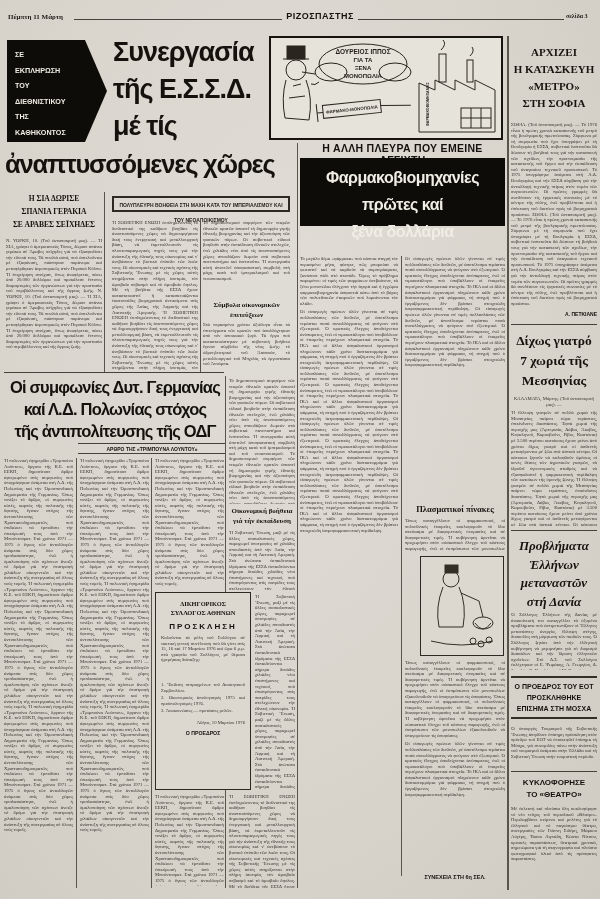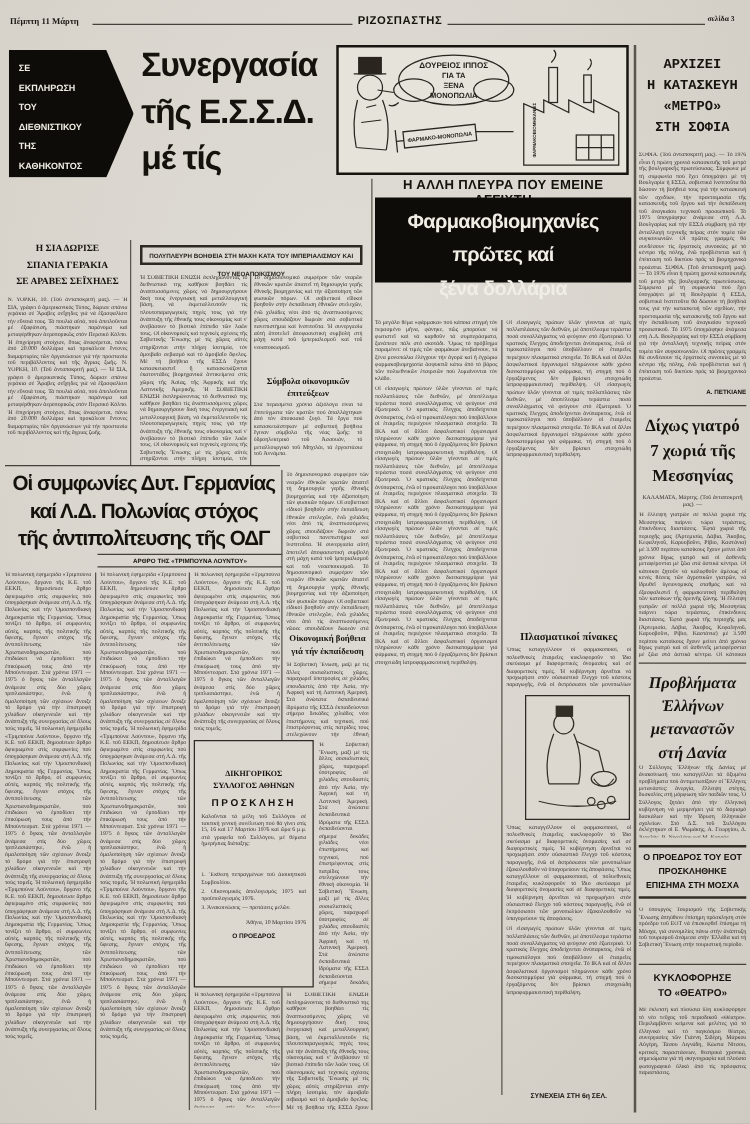--- a/index.html
+++ b/index.html
@@ -43,20 +43,21 @@
       <div>ΔΙΕΘΝΙΣΤΙΚΟΥ</div>
       <div>ΤΗΣ</div>
       <div>ΚΑΘΗΚΟΝΤΟΣ</div>
     </div>
   </div>
   <div class="abs sanshead" style="left:113px;top:34px;width:160px;font-size:27px;line-height:37px;letter-spacing:-1px;">
     <div>Συνεργασία</div>
     <div>τῆς Ε.Σ.Σ.Δ.</div>
     <div>μέ τίς</div>
   </div>
+  <div class="abs sanshead" style="left:5px;top:150px;width:294px;font-size:25.5px;letter-spacing:-1.2px;">ἀναπτυσσόμενες χῶρες</div>
 
   <div class="abs" style="left:269px;top:36px;width:234px;height:104px;border:2px solid #171410;background:#e6e3db;box-sizing:border-box;">
     <svg width="230" height="100" viewBox="0 0 230 100">
       <g fill="none" stroke="#2a261f" stroke-width="1">
         <rect x="16" y="8" width="18" height="13" fill="#2a261f"></rect>
         <line x1="12" y1="21" x2="38" y2="21"></line>
         <circle cx="25" cy="32" r="10"></circle>
         <line x1="31" y1="34" x2="44" y2="36"></line>
         <path d="M15 42 Q10 60 14 80 M35 42 Q42 60 38 82 M14 80 L38 82"></path>
         <path d="M22 48 L30 46 M18 60 L34 58"></path>
@@ -122,21 +123,21 @@
 
   <div class="abs bt" style="left:229px;top:378px;width:66px;height:126px;">Τό δημοσιονομικό συμφέρον τῶν νεαρῶν ἐθνικῶν κρατῶν ἀπαιτεῖ τή δημιουργία γερῆς ἐθνικῆς βιομηχανίας καί τήν ἀξιοποίηση τῶν φυσικῶν πόρων. Οἱ σοβιετικοί εἰδικοί βοηθοῦν στήν ἐκπαίδευση ἐθνικῶν στελεχῶν, ἐνῶ χιλιάδες νέοι ἀπό τίς ἀναπτυσσόμενες χῶρες σπουδάζουν δωρεάν στά σοβιετικά πανεπιστήμια καί ἰνστιτοῦτα. Ἡ συνεργασία αὐτή ἀποτελεῖ ἀποφασιστική συμβολή στή μάχη κατά τοῦ ἰμπεριαλισμοῦ καί τοῦ νεοαποικισμοῦ. Τό δημοσιονομικό συμφέρον τῶν νεαρῶν ἐθνικῶν κρατῶν ἀπαιτεῖ τή δημιουργία γερῆς ἐθνικῆς βιομηχανίας καί τήν ἀξιοποίηση τῶν φυσικῶν πόρων. Οἱ σοβιετικοί εἰδικοί βοηθοῦν στήν ἐκπαίδευση ἐθνικῶν στελεχῶν, ἐνῶ χιλιάδες νέοι ἀπό τίς ἀναπτυσσόμενες χῶρες σπουδάζουν δωρεάν στά σοβιετικά πανεπιστήμια καί ἰνστιτοῦτα. Ἡ συνεργασία αὐτή ἀποτελεῖ ἀποφασιστική συμβολή στή μάχη κατά τοῦ ἰμπεριαλισμοῦ καί τοῦ νεοαποικισμοῦ. </div>
   <div class="abs serifhead" style="left:229px;top:506px;width:66px;font-size:7px;line-height:10px;">
     <div>Οἰκονομική βοήθεια</div>
     <div>γιά τήν ἐκπαίδευση</div>
   </div>
   <div class="abs bt" style="left:229px;top:530px;width:66px;height:60px;">Ἡ Σοβιετική Ἕνωση, μαζί μέ τίς ἄλλες σοσιαλιστικές χῶρες, παραχωρεῖ ὑποτροφίες σέ χιλιάδες σπουδαστές ἀπό τήν Ἀσία, τήν Ἀφρική καί τή Λατινική Ἀμερική. Στά ἀνώτατα ἐκπαιδευτικά ἱδρύματα τῆς ΕΣΣΔ ἐκπαιδεύονται σήμερα δεκάδες χιλιάδες νέοι ἐπιστήμονες καί τεχνικοί, πού ἐπιστρέφοντας στίς πατρίδες τους στελεχώνουν τήν ἐθνική οἰκονομία.</div>
   <div class="abs bt" style="left:255px;top:594px;width:40px;height:196px;">Ἡ Σοβιετική Ἕνωση, μαζί μέ τίς ἄλλες σοσιαλιστικές χῶρες, παραχωρεῖ ὑποτροφίες σέ χιλιάδες σπουδαστές ἀπό τήν Ἀσία, τήν Ἀφρική καί τή Λατινική Ἀμερική. Στά ἀνώτατα ἐκπαιδευτικά ἱδρύματα τῆς ΕΣΣΔ ἐκπαιδεύονται σήμερα δεκάδες χιλιάδες νέοι ἐπιστήμονες καί τεχνικοί, πού ἐπιστρέφοντας στίς πατρίδες τους στελεχώνουν τήν ἐθνική οἰκονομία. Ἡ Σοβιετική Ἕνωση, μαζί μέ τίς ἄλλες σοσιαλιστικές χῶρες, παραχωρεῖ ὑποτροφίες σέ χιλιάδες σπουδαστές ἀπό τήν Ἀσία, τήν Ἀφρική καί τή Λατινική Ἀμερική. Στά ἀνώτατα ἐκπαιδευτικά ἱδρύματα τῆς ΕΣΣΔ ἐκπαιδεύονται σήμερα δεκάδες χιλιάδες νέοι ἐπιστήμονες καί τεχνικοί, πού ἐπιστρέφοντας στίς πατρίδες τους στελεχώνουν τήν ἐθνική οἰκονομία. </div>
   <div class="abs bt" style="left:229px;top:794px;width:66px;height:94px;">Ἡ ΣΟΒΙΕΤΙΚΗ ΕΝΩΣΗ ἐκπληρώνοντας τό διεθνιστικό της καθῆκον βοηθάει τίς ἀναπτυσσόμενες χῶρες νά δημιουργήσουν δική τους ἐνεργειακή καί μεταλλουργική βάση, νά ἐκμεταλλευτοῦν τίς πλουτοπαραγωγικές πηγές τους γιά τήν ἀνάπτυξη τῆς ἐθνικῆς τους οἰκονομίας καί ν' ἀνεβάσουν τό βιοτικό ἐπίπεδο τῶν λαῶν τους. Οἱ οἰκονομικές καί τεχνικές σχέσεις τῆς Σοβιετικῆς Ἕνωσης μέ τίς χῶρες αὐτές στηρίζονται στήν πλήρη ἰσοτιμία, τόν ἀμοιβαῖο σεβασμό καί τό ἀμοιβαῖο ὄφελος. Μέ τή βοήθεια τῆς ΕΣΣΔ ἔχουν κατασκευαστεῖ ἤ κατασκευάζονται ἑκατοντάδες βιομηχανικά ἀντικείμενα στίς χῶρες τῆς Ἀσίας, τῆς Ἀφρικῆς καί τῆς Λατινικῆς Ἀμερικῆς.</div>
 
-  <div class="abs boxed" style="left:155px;top:592px;width:96px;height:198px;padding:22px 5px;box-sizing:border-box;">
+  <div class="abs boxed" style="left:155px;top:592px;width:96px;height:198px;padding:6px 5px;box-sizing:border-box;">
     <div class="serifhead" style="font-size:6.4px;line-height:9px;">
       <div>ΔΙΚΗΓΟΡΙΚΟΣ</div>
       <div>ΣΥΛΛΟΓΟΣ ΑΘΗΝΩΝ</div>
     </div>
     <div class="sanshead ctr" style="font-size:8px;letter-spacing:2px;margin:5px 0 4px;">ΠΡΟΣΚΛΗΣΗ</div>
     <div class="bt" style="height:44px;">Καλοῦνται τά μέλη τοῦ Συλλόγου σέ τακτική γενική συνέλευση πού θά γίνει στίς 15, 16 καί 17 Μαρτίου 1976 καί ὥρα 6 μ.μ. στά γραφεῖα τοῦ Συλλόγου, μέ θέματα ἡμερήσιας διάταξης:</div>
     <div class="bt" style="margin-top:3px;">1. Ἔκθεση πεπραγμένων τοῦ Διοικητικοῦ Συμβουλίου.</div>
     <div class="bt" style="margin-top:2px;">2. Οἰκονομικός ἀπολογισμός 1975 καί προϋπολογισμός 1976.</div>
     <div class="bt" style="margin-top:2px;">3. Ἀνακοινώσεις — προτάσεις μελῶν.</div>
     <div class="bt rt" style="margin-top:6px;text-align:right;">Ἀθήνα, 10 Μαρτίου 1976</div>
@@ -177,21 +178,21 @@
     </svg>
   </div>
   <div class="abs bt" style="left:405px;top:660px;width:100px;height:210px;">
     <p>Ὅπως καταγγέλλουν οἱ φαρμακοποιοί, οἱ πολυεθνικές ἑταιρεῖες κυκλοφοροῦν τό ἴδιο σκεύασμα μέ διαφορετικές ὀνομασίες καί σέ διαφορετικές τιμές. Ἡ κυβέρνηση ἀρνεῖται νά προχωρήσει στόν οὐσιαστικό ἔλεγχο τοῦ κόστους παραγωγῆς, ἐνῶ οἱ ἐκπρόσωποι τῶν μονοπωλίων ἐξακολουθοῦν νά ὑπαγορεύουν τίς ἀποφάσεις. Ὅπως καταγγέλλουν οἱ φαρμακοποιοί, οἱ πολυεθνικές ἑταιρεῖες κυκλοφοροῦν τό ἴδιο σκεύασμα μέ διαφορετικές ὀνομασίες καί σέ διαφορετικές τιμές. Ἡ κυβέρνηση ἀρνεῖται νά προχωρήσει στόν οὐσιαστικό ἔλεγχο τοῦ κόστους παραγωγῆς, ἐνῶ οἱ ἐκπρόσωποι τῶν μονοπωλίων ἐξακολουθοῦν νά ὑπαγορεύουν τίς ἀποφάσεις. </p>
     <p>Οἱ εἰσαγωγές πρώτων ὑλῶν γίνονται σέ τιμές πολλαπλάσιες τῶν διεθνῶν, μέ ἀποτέλεσμα τεράστια ποσά συναλλάγματος νά φεύγουν στό ἐξωτερικό. Ὁ κρατικός ἔλεγχος ἀποδείχνεται ἀνύπαρκτος, ἐνῶ οἱ τιμοκατάλογοι πού ὑποβάλλουν οἱ ἑταιρεῖες περιέχουν πλασματικά στοιχεῖα. Τό ΙΚΑ καί οἱ ἄλλοι ἀσφαλιστικοί ὀργανισμοί πληρώνουν κάθε χρόνο δισεκατομμύρια γιά φάρμακα, τή στιγμή πού ὁ ἐργαζόμενος δέν βρίσκει στοιχειώδη ἰατροφαρμακευτική περίθαλψη.</p>
   </div>
   <div class="abs sanshead ctr" style="left:405px;top:874px;width:100px;font-size:5.5px;">ΣΥΝΕΧΕΙΑ ΣΤΗ 6η ΣΕΛ.</div>
 
   <div class="vr" style="left:507px;top:36px;height:854px;width:1.5px;"></div>
 
-  <div class="abs serifhead" style="left:511px;top:44px;width:86px;font-size:11px;line-height:17px;font-family:Liberation Mono, monospace;">
+  <div class="abs serifhead" style="left:511px;top:44px;width:86px;font-size:11px;line-height:17px;">
     <div>ΑΡΧΙΖΕΙ</div>
     <div>Η ΚΑΤΑΣΚΕΥΗ</div>
     <div>«ΜΕΤΡΟ»</div>
     <div>ΣΤΗ ΣΟΦΙΑ</div>
   </div>
   <div class="abs bt" style="left:511px;top:122px;width:86px;height:188px;">ΣΟΦΙΑ. (Τοῦ ἀνταποκριτῆ μας). — Τό 1976 εἶναι ἡ πρώτη χρονιά κατασκευῆς τοῦ μετρό τῆς βουλγαρικῆς πρωτεύουσας. Σύμφωνα μέ τή συμφωνία πού ἔχει ὑπογράψει μέ τή Βουλγαρία ἡ ΕΣΣΔ, σοβιετικά ἰνστιτοῦτα θά δώσουν τή βοήθειά τους γιά τήν κατασκευή τῶν σχεδίων, τήν προετοιμασία τῆς κατασκευῆς τοῦ ἔργου καί τήν ἐκπαίδευση τοῦ ἀναγκαίου τεχνικοῦ προσωπικοῦ. Τό 1975 ὑπογράφηκε ἀνάμεσα στή Λ.Δ. Βουλγαρίας καί τήν ΕΣΣΔ σύμβαση γιά τήν ἀνταλλαγή τεχνικῆς πείρας στόν τομέα τῶν συγκοινωνιῶν. Οἱ πρῶτες γραμμές θά συνδέσουν τίς ἐργατικές συνοικίες μέ τό κέντρο τῆς πόλης, ἐνῶ προβλέπεται καί ἡ ἐπέκταση τοῦ δικτύου πρός τά βιομηχανικά προάστια. ΣΟΦΙΑ. (Τοῦ ἀνταποκριτῆ μας). — Τό 1976 εἶναι ἡ πρώτη χρονιά κατασκευῆς τοῦ μετρό τῆς βουλγαρικῆς πρωτεύουσας. Σύμφωνα μέ τή συμφωνία πού ἔχει ὑπογράψει μέ τή Βουλγαρία ἡ ΕΣΣΔ, σοβιετικά ἰνστιτοῦτα θά δώσουν τή βοήθειά τους γιά τήν κατασκευή τῶν σχεδίων, τήν προετοιμασία τῆς κατασκευῆς τοῦ ἔργου καί τήν ἐκπαίδευση τοῦ ἀναγκαίου τεχνικοῦ προσωπικοῦ. Τό 1975 ὑπογράφηκε ἀνάμεσα στή Λ.Δ. Βουλγαρίας καί τήν ΕΣΣΔ σύμβαση γιά τήν ἀνταλλαγή τεχνικῆς πείρας στόν τομέα τῶν συγκοινωνιῶν. Οἱ πρῶτες γραμμές θά συνδέσουν τίς ἐργατικές συνοικίες μέ τό κέντρο τῆς πόλης, ἐνῶ προβλέπεται καί ἡ ἐπέκταση τοῦ δικτύου πρός τά βιομηχανικά προάστια. </div>
   <div class="abs rt sanshead" style="left:511px;top:311px;width:86px;font-size:5px;">Α. ΠΕΤΚΙΑΝΕ</div>
   <div class="hr" style="left:511px;top:324px;width:86px;"></div>
 
   <div class="abs serifhead" style="left:511px;top:331px;width:86px;font-size:13.5px;line-height:20px;">

